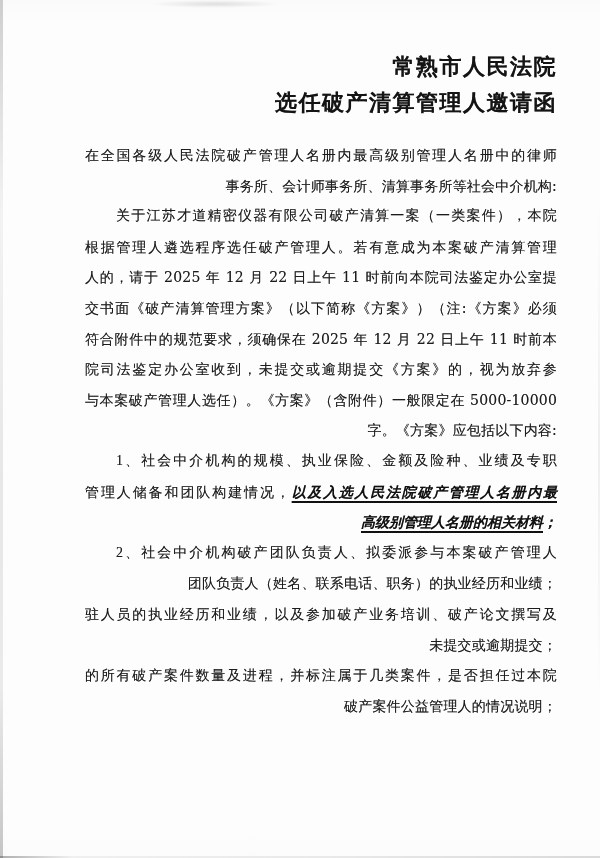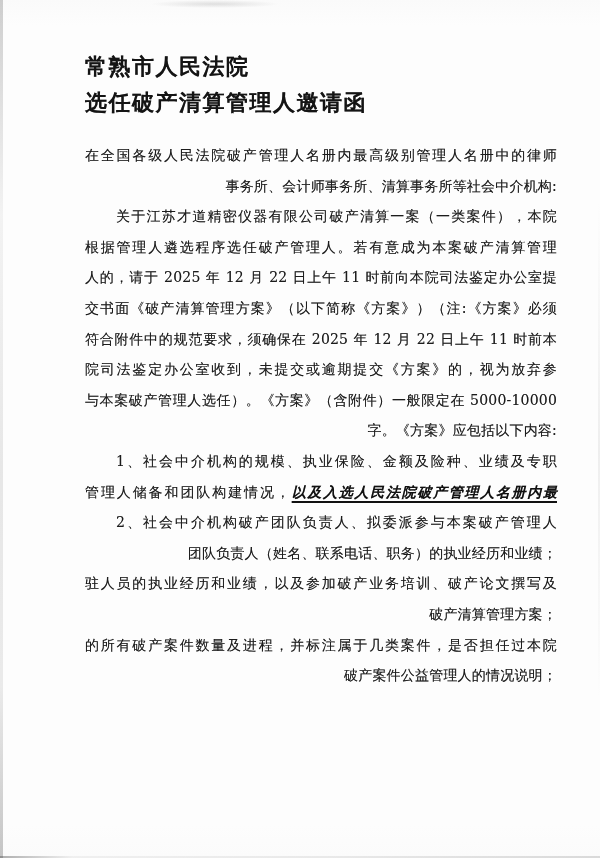--- a/index.html
+++ b/index.html
@@ -33,37 +33,37 @@
     position: absolute; left: 150px; top: 0; width: 130px; height: 8px;
     background: radial-gradient(ellipse at center, rgba(150,150,150,.28), rgba(255,255,255,0) 70%);
   }
   .art-right {
     position: absolute; right: 0; top: 200px; width: 2px; height: 500px;
     background: linear-gradient(180deg, rgba(200,200,200,0), rgba(170,170,170,.18), rgba(200,200,200,0));
   }
   
   .title {
     position: absolute; left: 85px; width: 472px;
-    text-align: left;
+    text-align: right;
     font-size: 22px; font-weight: 700; letter-spacing: 1.5px;
     color: #141414;
     text-shadow: 0 0 .4px rgba(20,20,20,.55);
     white-space: nowrap;
   }
   .t1 { top: 52px; }
   .t2 { top: 88px; }
   
   .doc-body {
     position: absolute; left: 85px; top: 140px; width: 472px;
     font-size: 14px; letter-spacing: 0.2px; color: #1c1c1c;
     text-shadow: 0 0 .4px rgba(25,25,25,.5);
   }
   .line { height: 30.6px; line-height: 30.6px; text-align: right; }
   .line.just { text-align: justify; text-align-last: justify; }
-  .line.indent { text-indent: 31px; }
+  .line.indent { text-indent: 31px; font-family: Liberation Serif, serif; }
   .seg-em {
     font-family: "DejaVu Sans", "Liberation Sans", sans-serif;
     font-weight: 700; letter-spacing: 0;
     color: #111;
     font-style: italic;
   }
   .seg-ul {
     text-decoration: underline;
     text-decoration-thickness: 1.6px;
     text-underline-offset: 4px;
@@ -87,20 +87,21 @@
       <div class="line just indent"><span class="">关于江苏才道精密仪器有限公司破产清算一案（一类案件），本院</span></div>
       <div class="line just"><span class="">根据管理人遴选程序选任破产管理人。若有意成为本案破产清算管理</span></div>
       <div class="line just"><span class="">人的，请于 2025 年 12 月 22 日上午 11 时前向本院司法鉴定办公室提</span></div>
       <div class="line just"><span class="">交书面《破产清算管理方案》（以下简称《方案》）（注:《方案》必须</span></div>
       <div class="line just"><span class="">符合附件中的规范要求，须确保在 2025 年 12 月 22 日上午 11 时前本</span></div>
       <div class="line just"><span class="">院司法鉴定办公室收到，未提交或逾期提交《方案》的，视为放弃参</span></div>
       <div class="line just"><span class="">与本案破产管理人选任）。《方案》（含附件）一般限定在 5000-10000</span></div>
       <div class="line"><span class="">字。《方案》应包括以下内容:</span></div>
       <div class="line just indent"><span class="">1、社会中介机构的规模、执业保险、金额及险种、业绩及专职</span></div>
       <div class="line just"><span class="">管理人储备和团队构建情况，</span><span class="seg-em seg-ul">以及入选人民法院破产管理人名册内最</span></div>
+      <div class="line"><span class="seg-em seg-ul">高级别管理人名册的相关材料</span><span class="seg-em">；</span></div>
       <div class="line just indent"><span class="">2、社会中介机构破产团队负责人、拟委派参与本案破产管理人</span></div>
       <div class="line"><span class="">团队负责人（姓名、联系电话、职务）的执业经历和业绩；</span></div>
       <div class="line just"><span class="">驻人员的执业经历和业绩，以及参加破产业务培训、破产论文撰写及</span></div>
-      <div class="line"><span class="">破产清算管理方案；</span></div>
+      <div class="line"><span class="">未提交或逾期提交；</span></div>
       <div class="line just"><span class="">的所有破产案件数量及进程，并标注属于几类案件，是否担任过本院</span></div>
       <div class="line"><span class="">破产案件公益管理人的情况说明；</span></div>
     </div>
 </div>
 
 </body></html>

